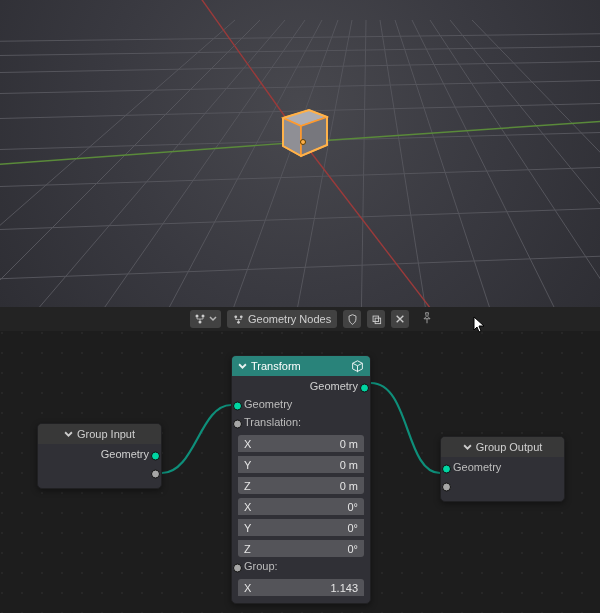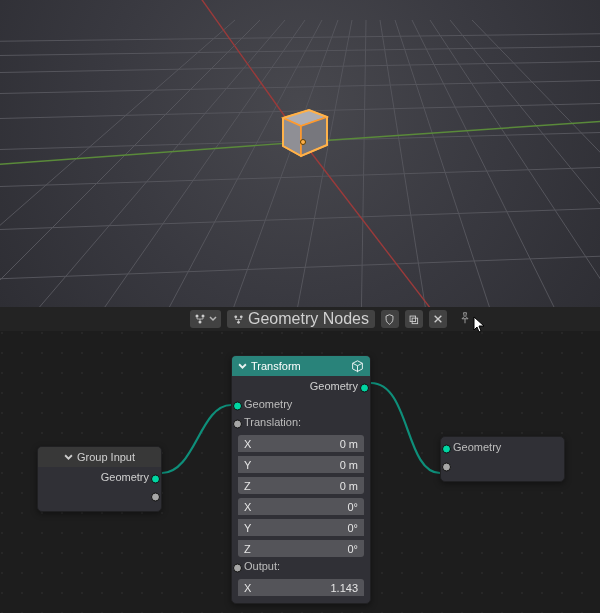--- a/index.html
+++ b/index.html
@@ -26,33 +26,33 @@
 
   
   .viewport{position:relative;height:307px;overflow:hidden;background:radial-gradient(circle at 50% 35%,#48484e 0%,#393940 55%,#2e2e34 100%);}
   .vp-svg{position:absolute;inset:0;width:100%;height:100%;}
   .cube{position:absolute;left:272px;top:100px;width:64px;height:64px;}
   .cube svg{width:100%;height:100%;overflow:visible;}
   .origin-dot{position:absolute;left:300px;top:139px;width:6px;height:6px;border-radius:50%;background:#ffb04a;border:1px solid #5e3e00;}
 
   
   .editor{flex:1;position:relative;background:var(--editor-bg);}
-  .editor-header{height:24px;display:flex;align-items:center;gap:6px;padding:0 6px 0 190px;background:#232323;font-size:16px;position:relative;z-index:3;}
+  .editor-header{height:24px;display:flex;align-items:center;gap:6px;padding:0 6px 0 190px;background:#232323;font-size:11px;position:relative;z-index:3;}
   .hdr-ed{display:flex;align-items:center;gap:3px;height:18px;padding:0 4px;border-radius:3px;background:var(--header-bg);}
   .hdr-name{display:flex;align-items:center;height:18px;padding:0 6px;border-radius:3px;background:var(--header-bg);}
   .hdr-btn{display:flex;align-items:center;justify-content:center;height:18px;width:18px;border-radius:3px;background:var(--header-bg);}
   .hdr-pin{opacity:.8}
   .hdr-chev{opacity:.85}
 
   .editor-canvas{position:absolute;inset:24px 0 0 0;}
   .editor-canvas svg.bg{position:absolute;inset:0;width:100%;height:100%;}
 
   .node{position:absolute;border:1px solid var(--node-border);border-radius:5px;background:var(--node-bg);box-shadow:0 2px 6px rgba(0,0,0,.4);}
   .node.transform{left:231px;top:24px;width:140px;}
-  .node.group-in{left:37px;top:115px;width:125px;}
+  .node.group-in{left:37px;top:92px;width:125px;}
   .node.group-out{left:440px;top:105px;width:125px;}
 
   .node-title{height:20px;display:flex;align-items:center;gap:4px;padding:0 6px;border-radius:4px 4px 0 0;background:var(--node-title);color:#fff;font-size:11px;justify-content:center;}
   .node-title.dark{background:var(--node-title-dark);color:var(--text);}
   .title-chev{opacity:.9}
   .title-icon{margin-left:auto;opacity:.9}
 
   .node-body{padding:4px 6px 6px;display:flex;flex-direction:column;gap:2px;}
   .row{display:flex;align-items:flex-start;height:16px;position:relative;}
   .row.label{color:var(--text-dim);padding-left:6px;}
@@ -258,31 +258,37 @@
             <span class="lbl">Y</span>
             <span class="val">0°</span>
           </div>
           <div class="vec-field last">
             <span class="lbl">Z</span>
             <span class="val">0°</span>
           </div>
 
           <div class="row label" style="position:relative">
             <span class="socket left grey"></span>
-            <span>Output:</span>
+            <span>Group:</span>
           </div>
           <div class="vec-field first">
             <span class="lbl">X</span>
             <span class="val">1.143</span>
           </div>
 
         </div>
       </div>
 
       <div class="node group-out">
+        <div class="node-title dark">
+          <svg width="9" height="9" viewBox="0 0 8 8" class="title-chev">
+              <path d="M1 2l3 3 3-3" stroke="#ddd" fill="none" stroke-width="1.6"></path>
+            </svg>
+          <span>Group Output</span>
+        </div>
         <div class="node-body">
           <div class="row label">
             <span class="socket left"></span>
             <span>Geometry</span>
           </div>
           <div class="row label">
             <span class="socket left grey"></span>
           </div>
         </div>
       </div>

